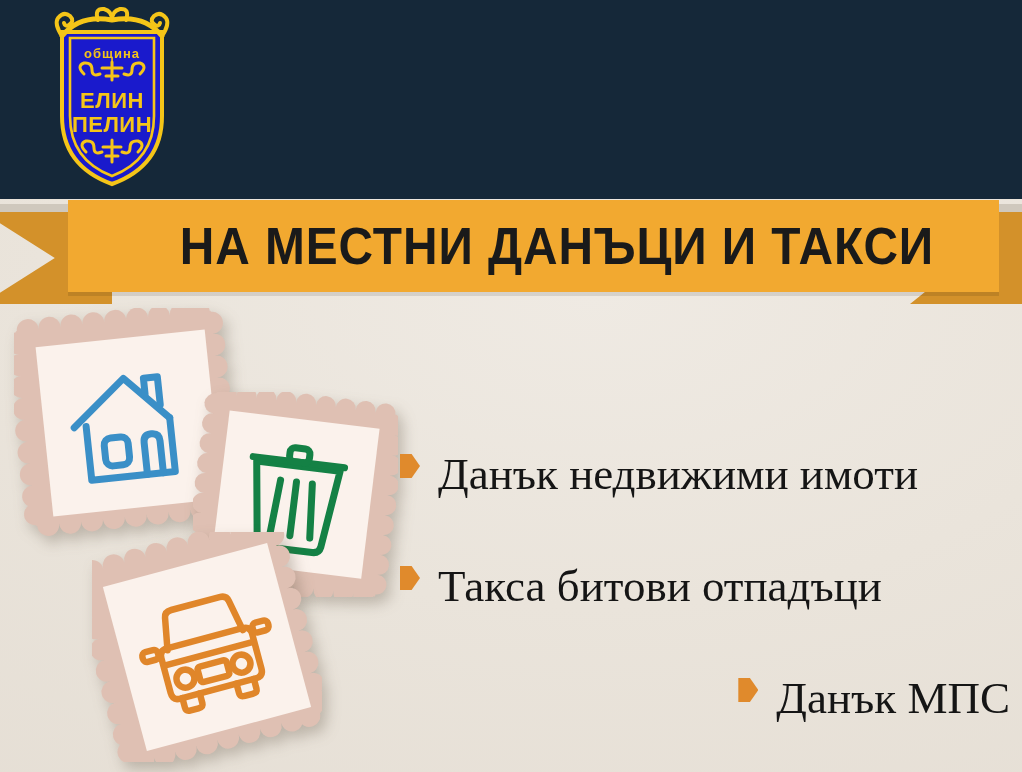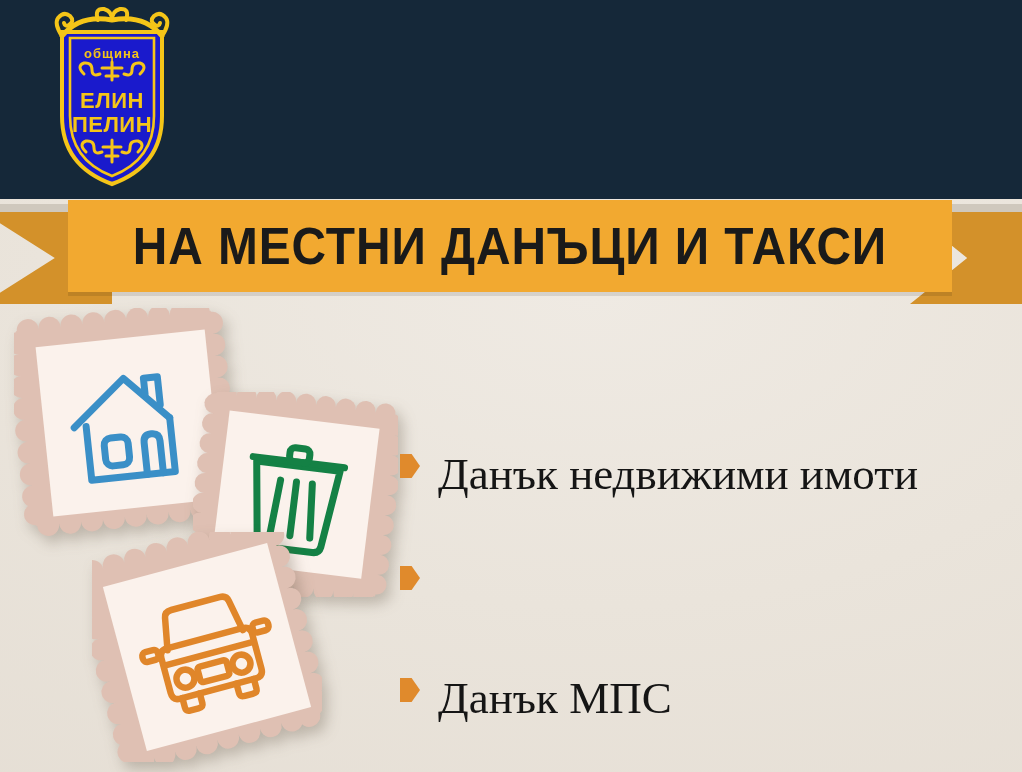--- a/index.html
+++ b/index.html
@@ -100,20 +100,21 @@
   .ribbon-shadow-r { right: 0px; width: 84px; }
   .ribbon-body {
     position: absolute;
     left: 68px; top: 4px;
     width: 884px; height: 92px;
     background: #f2a930;
     display: flex;
     align-items: center;
     justify-content: center;
     box-shadow: 0 4px 0 rgba(0,0,0,0.10);
+    padding-left: 47px;
   }
   .ribbon-text {
     color: #1a1a1a;
     font-family: "Liberation Sans", sans-serif;
     font-weight: bold;
     font-size: 52px;
     line-height: 52px;
     letter-spacing: 1px;
     transform: scaleX(0.92);
     white-space: nowrap;
@@ -132,21 +133,21 @@
     left: 400px; top: 424px;
     width: 610px;
     z-index: 4;
   }
   .bullet-row {
     display: flex;
     align-items: center;
     height: 84px;
     margin-bottom: 28px;
   }
-  .bullet-row:last-child { margin-bottom: 0; }
+  .bullet-row:last-child { margin-bottom: 0; justify-content: flex-end; }
   .bullet-marker {
     flex: 0 0 auto;
     width: 20px; height: 24px;
     background: #e08a2c;
     clip-path: polygon(0 0, 58% 0, 100% 50%, 58% 100%, 0 100%);
     margin-right: 18px;
   }
   .bullet-label {
     font-family: "Liberation Serif", serif;
     font-size: 45px;
@@ -405,20 +406,21 @@
 
   <div class="bullets">
 
     <div class="bullet-row">
       <span class="bullet-marker"></span>
       <span class="bullet-label">Данък недвижими имоти</span>
     </div>
 
     <div class="bullet-row">
       <span class="bullet-marker"></span>
+      <span class="bullet-label">Такса битови отпадъци</span>
     </div>
 
     <div class="bullet-row">
       <span class="bullet-marker"></span>
       <span class="bullet-label">Данък МПС</span>
     </div>
 
   </div>
 
 </div>

